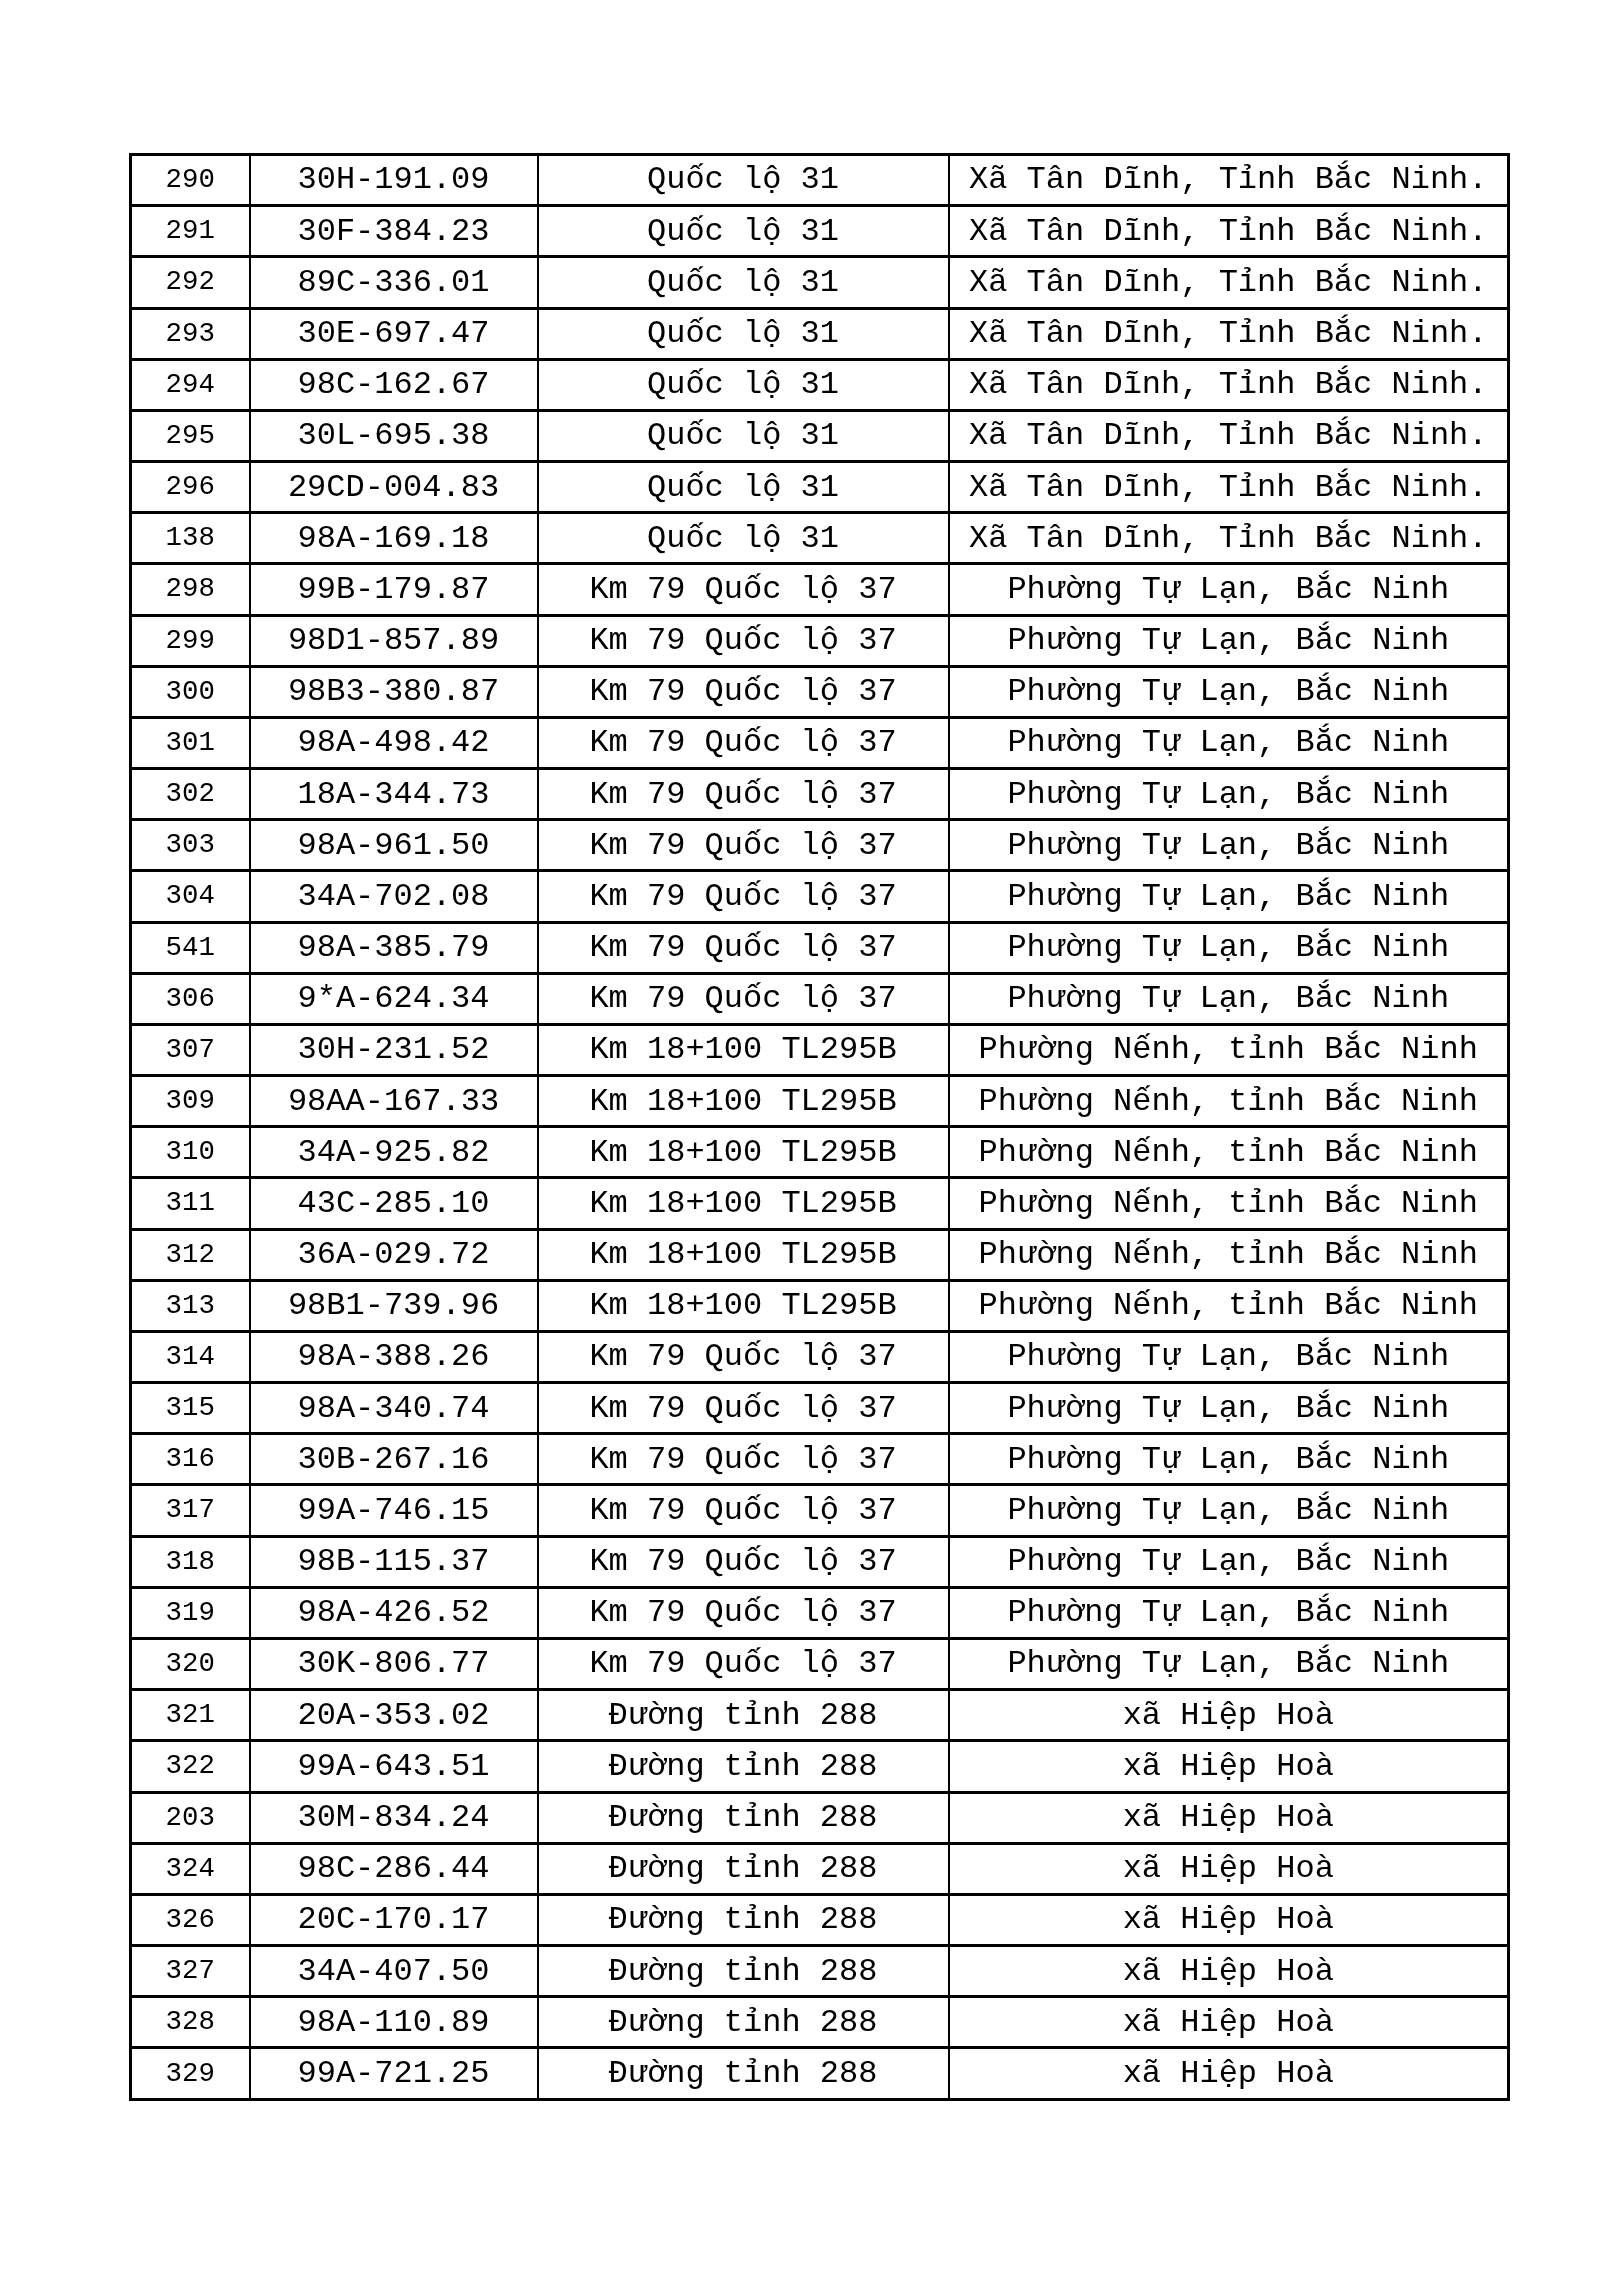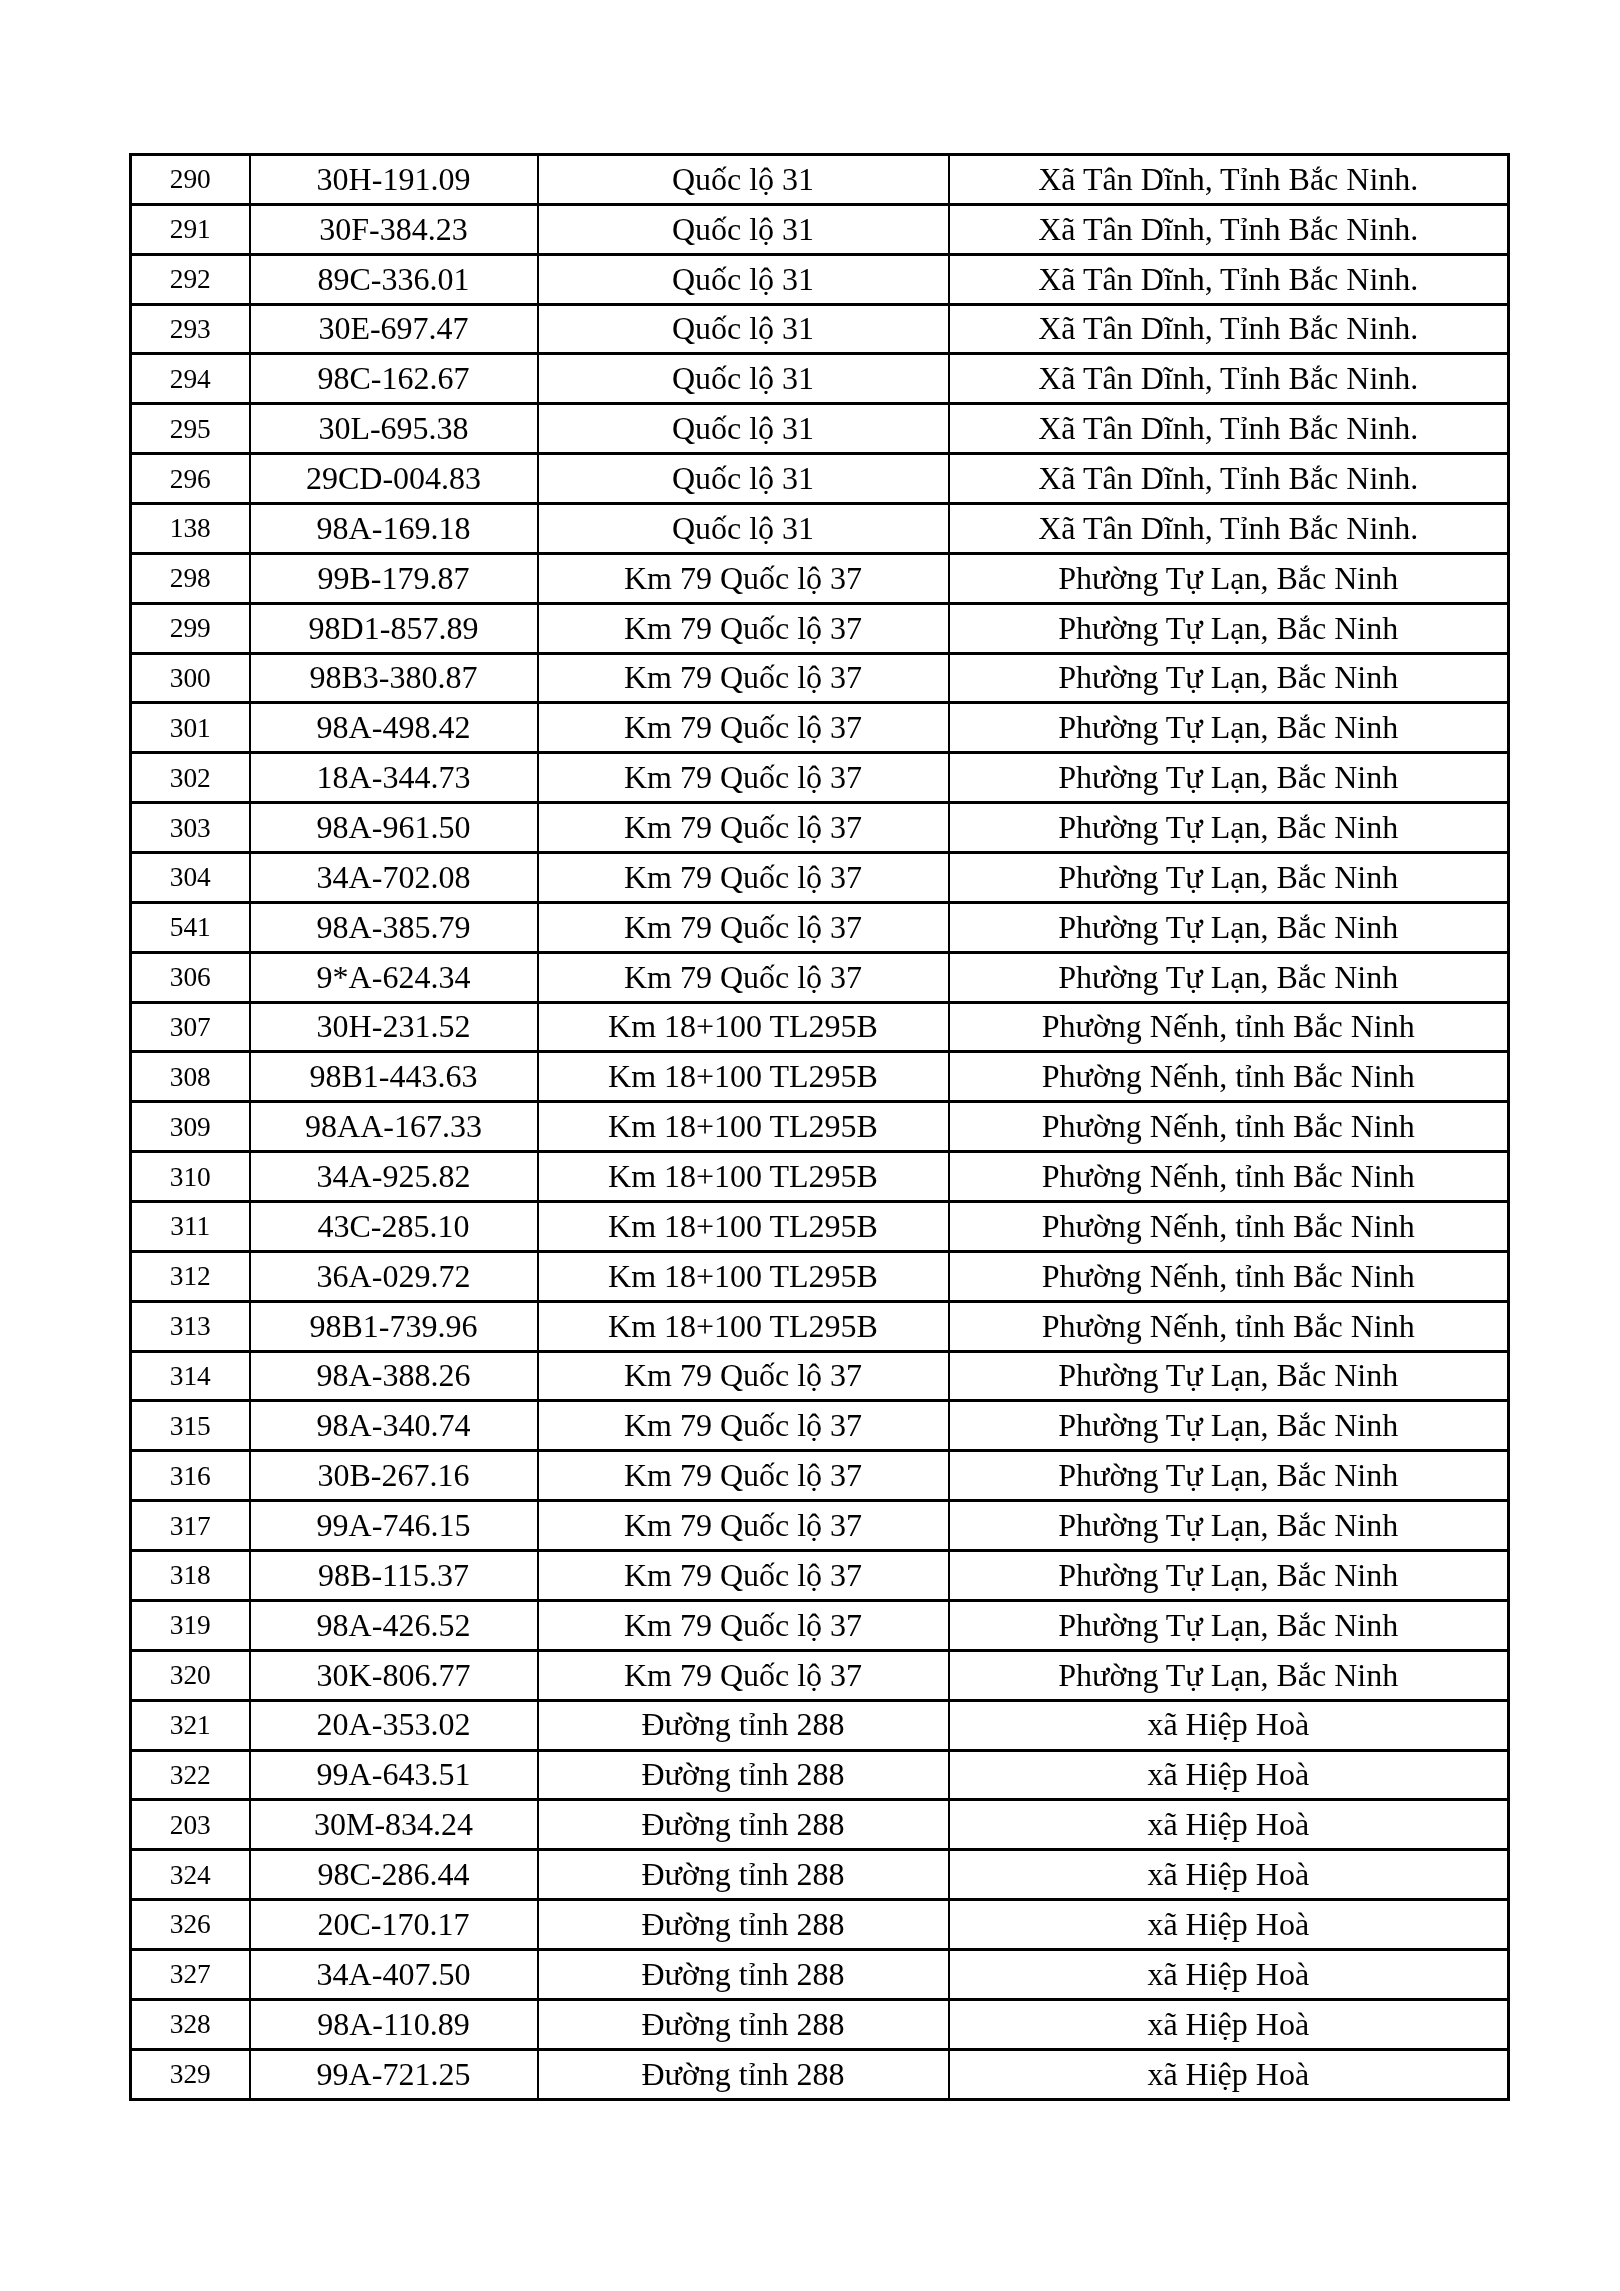--- a/index.html
+++ b/index.html
@@ -6,21 +6,21 @@
     margin: 0;
     padding: 0;
     background: #ffffff;
   }
   .page {
     position: relative;
     width: 1620px;
     height: 2292px;
     background: #ffffff;
     color: #000000;
-    font-family: Liberation Serif, serif;
+    font-family: Liberation Mono, monospace;
     overflow: hidden;
   }
   table.plates {
     position: absolute;
     left: 129px;
     top: 153px;
     width: 1377px;
     height: 1948px;
     border-collapse: collapse;
     table-layout: fixed;
@@ -158,26 +158,20 @@
           <td class="cell-road">Km 79 Quốc lộ 37</td>
           <td class="cell-locality">Phường Tự Lạn, Bắc Ninh</td>
         </tr>
         <tr>
           <td class="cell-index">307</td>
           <td class="cell-plate">30H-231.52</td>
           <td class="cell-road">Km 18+100 TL295B</td>
           <td class="cell-locality">Phường Nếnh, tỉnh Bắc Ninh</td>
         </tr>
         <tr>
-          <td class="cell-index">308</td>
-          <td class="cell-plate">98B1-443.63</td>
-          <td class="cell-road">Km 18+100 TL295B</td>
-          <td class="cell-locality">Phường Nếnh, tỉnh Bắc Ninh</td>
-        </tr>
-        <tr>
           <td class="cell-index">309</td>
           <td class="cell-plate">98AA-167.33</td>
           <td class="cell-road">Km 18+100 TL295B</td>
           <td class="cell-locality">Phường Nếnh, tỉnh Bắc Ninh</td>
         </tr>
         <tr>
           <td class="cell-index">310</td>
           <td class="cell-plate">34A-925.82</td>
           <td class="cell-road">Km 18+100 TL295B</td>
           <td class="cell-locality">Phường Nếnh, tỉnh Bắc Ninh</td>

